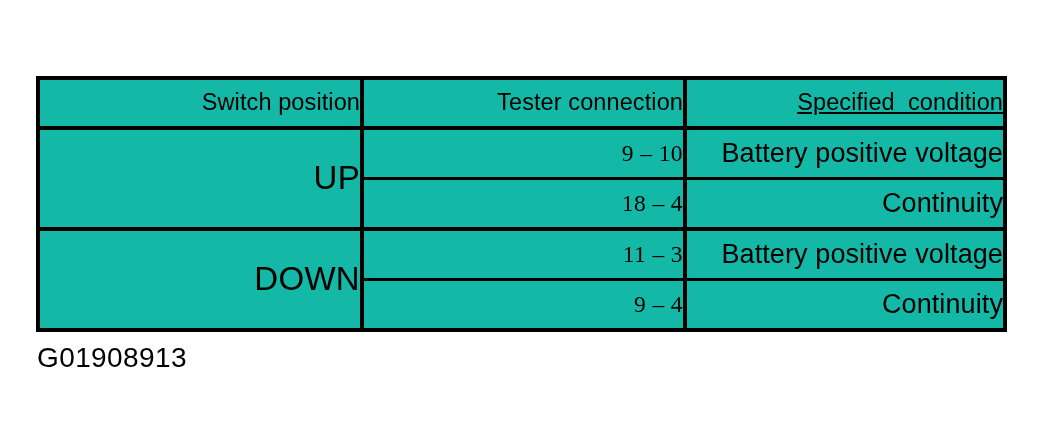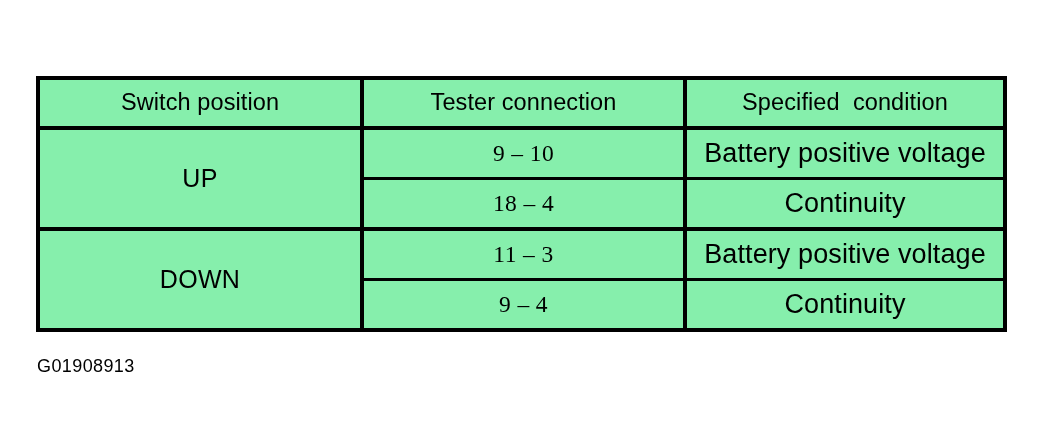--- a/index.html
+++ b/index.html
@@ -33,69 +33,69 @@
 
   #inspection-table col.c-switch   { width: 324px; }
   #inspection-table col.c-tester   { width: 323px; }
   #inspection-table col.c-cond     { width: 320px; }
 
   #inspection-table td,
   #inspection-table th {
     border: 0;
     padding: 0;
     margin: 0;
-    text-align: center;
+    text-align: right;
     vertical-align: middle;
     font-weight: 400;
     color: #000;
-    background: #86efac;
+    background: #14b8a6;
     line-height: 1.1;
   }
 
   
   .v-rule-r { border-right: 4px solid #000 !important; }
   .h-rule-b { border-bottom: 4px solid #000 !important; }
   .h-rule-thin-b { border-bottom: 3px solid #000 !important; }
 
   
   .hdr-cell {
     height: 46px;
     font-size: 23.5px;
     letter-spacing: 0.1px;
   }
 
   
   .group-cell {
-    font-size: 25px;
+    font-size: 33px;
     letter-spacing: 0.3px;
   }
   .data-cell {
     height: 47px;
     font-size: 23.5px;
     letter-spacing: 0.4px;
     font-family: Liberation Serif, serif;
   }
   .cond-cell {
     height: 47px;
     font-size: 27px;
     letter-spacing: 0.1px;
   }
 
   .up-cell   { height: 96px; }
   .down-cell { height: 94px; }
 
   
-  .wide-gap { white-space: pre; }
+  .wide-gap { white-space: pre; text-decoration: underline; }
 
   
   #figure-caption {
     position: absolute;
     left: 37px;
-    top: 356px;
-    font-size: 18px;
+    top: 342px;
+    font-size: 28px;
     letter-spacing: 0.4px;
     color: #000;
     white-space: nowrap;
   }
 </style>
 </head>
 <body>
 
 <table id="inspection-table">
   <colgroup>

